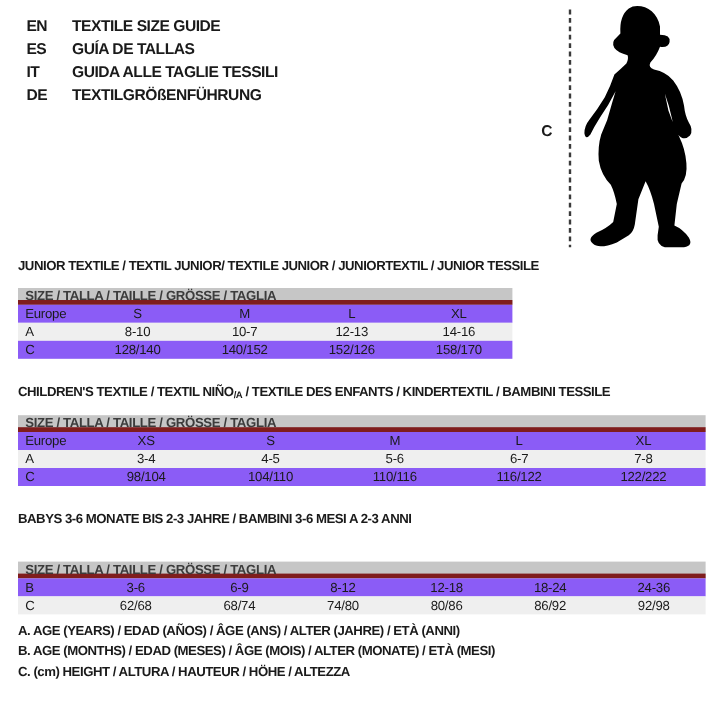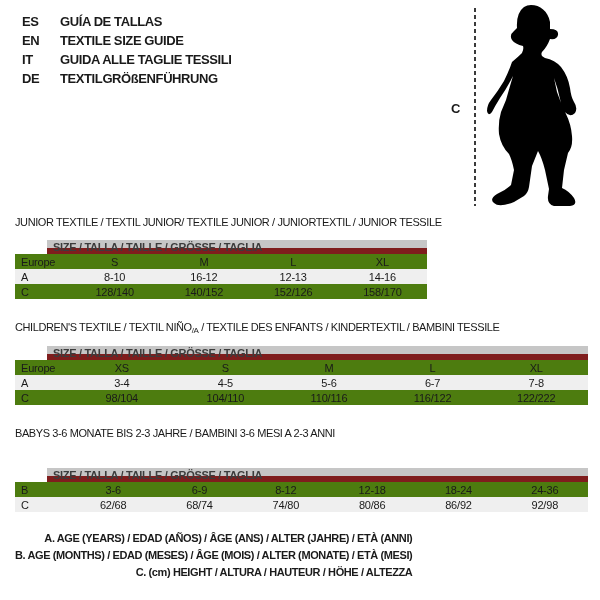--- a/index.html
+++ b/index.html
@@ -18,59 +18,59 @@
   .lang-code { width:38px; font-size:13px; font-weight:bold; letter-spacing:-0.4px; }
   .lang-title { font-size:13px; font-weight:bold; letter-spacing:-0.4px; white-space:nowrap; }
 
   
   .figure-svg { position:absolute; left:450px; top:0px; width:145px; height:212px; }
   .c-label { position:absolute; left:451px; top:101px; font-size:13px; font-weight:bold; }
 
   
   .section-title {
     position:absolute; left:15px; width:575px;
-    font-size:11px; font-weight:normal; letter-spacing:-0.4px;
+    font-size:11px; font-weight:bold; letter-spacing:-0.4px;
     line-height:17px; white-space:nowrap;
   }
   .section-title .sub { font-size:8px; vertical-align:-2px; }
   #title-1 { top:214px; }
   #title-2 { top:319px; }
   #title-3 { top:425px; white-space:normal; }
 
   
   .size-table { position:absolute; left:15px; }
   #table-1 { top:240px; width:412px; }
   #table-2 { top:346px; width:573px; }
   #table-3 { top:468px; width:573px; }
   .size-bar {
     height:14px; line-height:14px;
-    background:#c6c6c6; border-bottom:6px solid #7f1d1d;
+    background:#c6c6c6; border-bottom:4px solid #7f1d1d;
     font-size:11px; font-weight:bold; color:#3c3c3c;
-    letter-spacing:-0.3px; padding-left:6px; white-space:nowrap;margin-left:32px;
+    letter-spacing:-0.3px; padding-left:6px; white-space:nowrap;
   }
-  .t-row { display:flex; height:15px; align-items:center; background:#4d7c0f; }
+  .t-row { display:flex; height:15px; align-items:center; background:#8b5cf6; }
   .t-row.stripe { background:#efefef; }
   .t-row .lbl { width:55px; padding-left:6px; font-size:11px; letter-spacing:-0.2px; }
   .t-row .val { flex:1; text-align:center; font-size:11px; letter-spacing:-0.2px; }
 
   
-  .notes { position:absolute; left:15px; top:530px;text-align:right; }
+  .notes { position:absolute; left:15px; top:518px; }
   .note-line { font-size:11px; font-weight:bold; letter-spacing:-0.4px; line-height:17px; white-space:nowrap; }
 </style>
 </head>
 <body>
 
 <div class="lang-list">
   <div class="lang-row">
+    <span class="lang-code">EN</span>
+    <span class="lang-title">TEXTILE SIZE GUIDE</span>
+  </div>
+  <div class="lang-row">
     <span class="lang-code">ES</span>
     <span class="lang-title">GUÍA DE TALLAS</span>
-  </div>
-  <div class="lang-row">
-    <span class="lang-code">EN</span>
-    <span class="lang-title">TEXTILE SIZE GUIDE</span>
   </div>
   <div class="lang-row">
     <span class="lang-code">IT</span>
     <span class="lang-title">GUIDA ALLE TAGLIE TESSILI</span>
   </div>
   <div class="lang-row">
     <span class="lang-code">DE</span>
     <span class="lang-title">TEXTILGRÖßENFÜHRUNG</span>
   </div>
 </div>
@@ -110,21 +110,21 @@
   <div class="t-row">
     <span class="lbl">Europe</span>
     <span class="val">S</span>
     <span class="val">M</span>
     <span class="val">L</span>
     <span class="val">XL</span>
   </div>
   <div class="t-row stripe">
     <span class="lbl">A</span>
     <span class="val">8-10</span>
-    <span class="val">16-12</span>
+    <span class="val">10-7</span>
     <span class="val">12-13</span>
     <span class="val">14-16</span>
   </div>
   <div class="t-row">
     <span class="lbl">C</span>
     <span class="val">128/140</span>
     <span class="val">140/152</span>
     <span class="val">152/126</span>
     <span class="val">158/170</span>
   </div>

